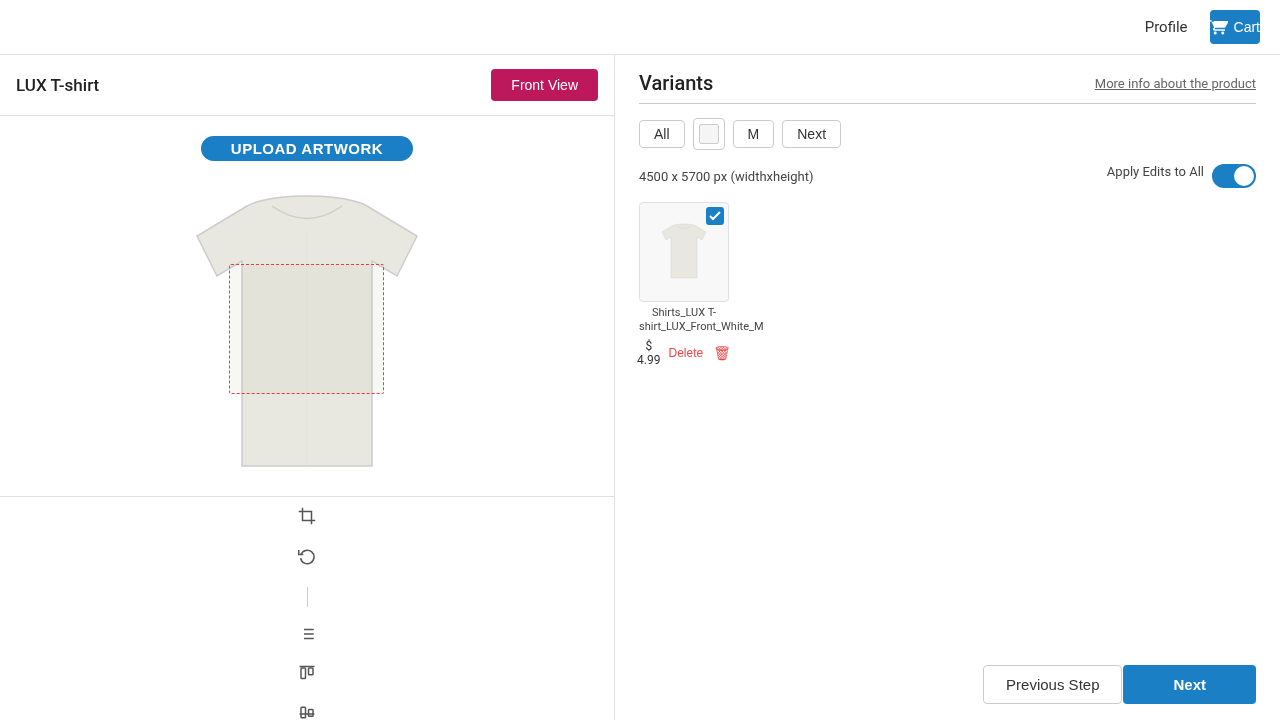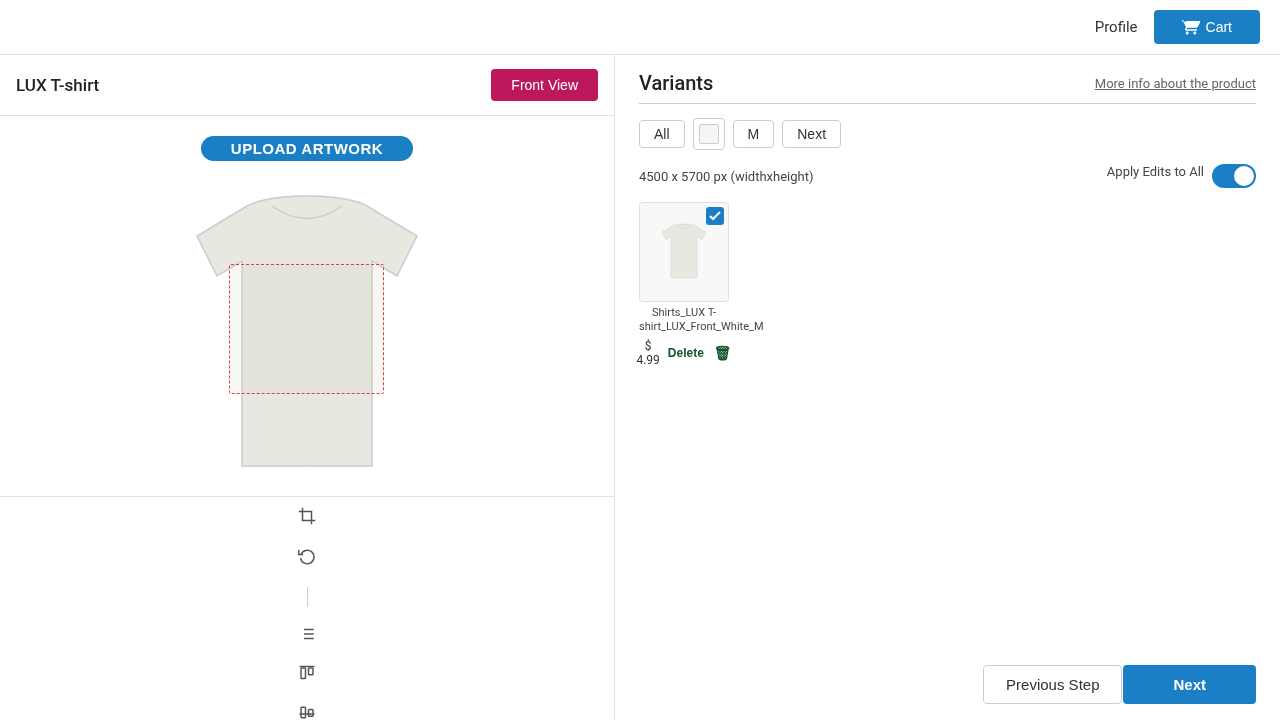--- a/index.html
+++ b/index.html
@@ -6,33 +6,34 @@
     body { font-family: -apple-system, BlinkMacSystemFont, 'Segoe UI', Roboto, sans-serif; background: #fff; width: 1280px; height: 720px; overflow: hidden; }
 
     
     .header {
       display: flex;
       justify-content: flex-end;
       align-items: center;
       padding: 8px 20px;
       border-bottom: 1px solid #e0e0e0;
       height: 55px;
+      gap: 6px;
     }
     .header-profile {
       color: #333;
       font-size: 15px;
       cursor: pointer;
       margin-right: 16px;
     }
     .cart-btn {
       background: #1a7fc4;
       color: #fff;
       border: none;
       border-radius: 4px;
-      padding: 8px 28px;
+      padding: 8px 0;
       font-size: 14px;
       cursor: pointer;
       display: flex;
       align-items: center;
       gap: 6px;
     }
     .cart-icon-svg { width: 18px; height: 18px; fill: #fff; }
 
     
     .main-layout {
@@ -295,28 +296,27 @@
       justify-content: center;
       gap: 8px;
       margin-top: 4px;
     }
     .product-card-price {
       font-size: 12px;
       color: #333;
     }
     .delete-btn {
       font-size: 12px;
-      color: #14532d;
+      color: #ef4444;
       cursor: pointer;
       display: flex;
       align-items: center;
       gap: 10px;
       background: none;
       border: none;
-      font-weight: bold;
     }
     .trash-icon { font-size: 14px; }
 
     
     .bottom-actions {
       display: flex;
       justify-content: flex-end;
       gap: 1px;
       margin-top: auto;
       padding-top: 20px;

